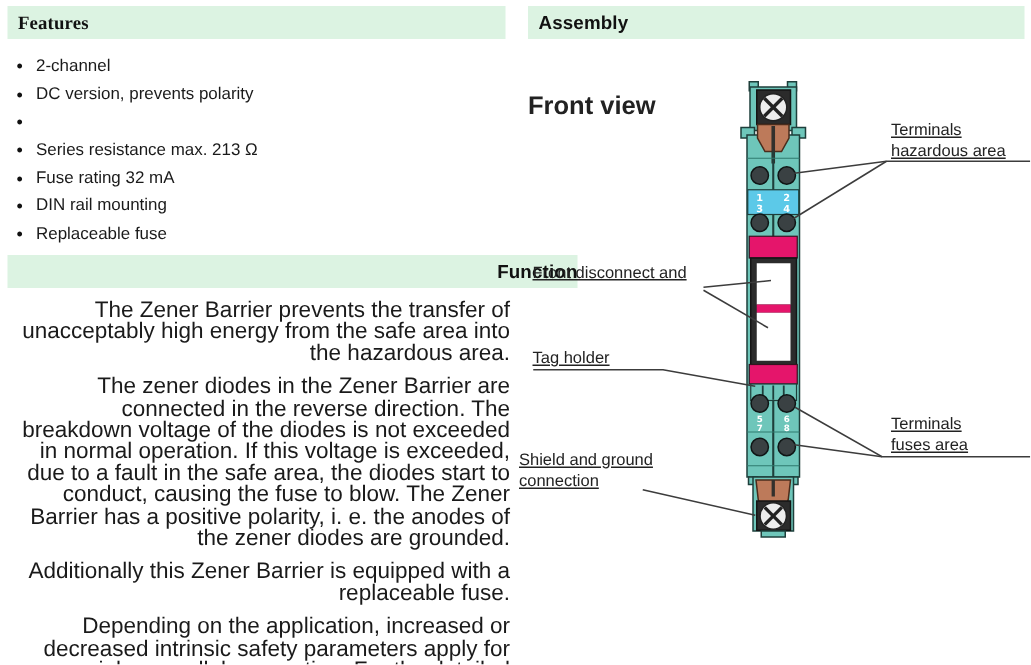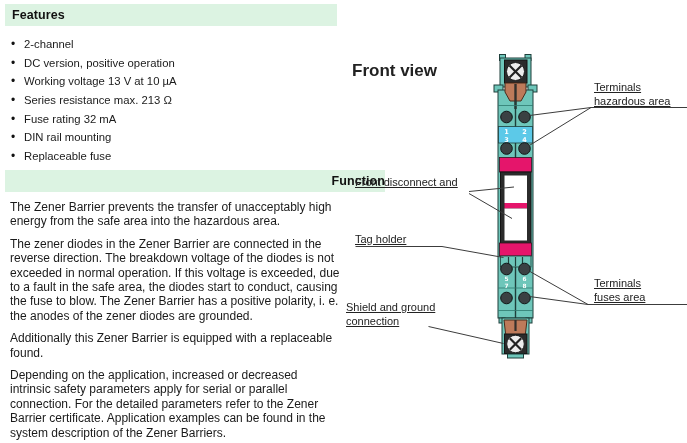--- a/index.html
+++ b/index.html
@@ -5,30 +5,30 @@
   html,body { margin:0; padding:0; background:#fff; }
   .page {
     position:relative; width:687px; height:443px; background:#ffffff;
     font-family:"Liberation Sans", sans-serif; color:#1a1a1a; overflow:hidden;
   }
   .section-bar {
     position:absolute; height:22px; background:#dcf3e2;
     display:flex; align-items:center; padding-left:7px; box-sizing:border-box;
   }
   .section-bar .bar-title { font-size:12.5px; font-weight:bold; color:#111; letter-spacing:0.1px; }
-  .bar-features { left:5px; top:4px; width:332px; }
+  .bar-features { left:5px; top:4px; width:332px;font-family:Liberation Serif, serif; }
   .bar-function { left:5px; top:170px; width:380px;justify-content:flex-end; }
   .bar-assembly { left:352px; top:4px; width:331px; }
 
   ul.bullets { position:absolute; left:11px; top:35px; width:324px; margin:0; padding:0; list-style:none; }
   ul.bullets li { font-size:11.3px; height:18.6px; display:flex; align-items:center; }
   ul.bullets li .dot { width:13px; font-size:12px; color:#111; }
 
   .paras { position:absolute; left:10px; top:200px; width:330px; }
-  .paras p { margin:0 0 8px 0; font-size:12px; line-height:14.4px; color:#1a1a1a; }
+  .paras p { margin:0 0 8px 0; font-size:15px; line-height:14.4px; color:#1a1a1a;text-align:right; }
 
   .lbl { position:absolute; font-size:11px; line-height:13.5px; color:#222;text-decoration:underline; }
   .lbl .l { display:block; white-space:nowrap; }
   .front-view { position:absolute; left:352px; top:61px; font-size:17px; font-weight:bold; color:#222; }
 
   .lbl-hazardous { left:594px; top:81px; }
   .lbl-loop      { left:355px; top:176px; }
   .lbl-tag       { left:355px; top:233px; }
   .lbl-safe      { left:594px; top:277px; }
   .lbl-shield    { left:346px; top:301px; }
@@ -44,25 +44,24 @@
     <span class="bar-title">Features</span>
   </div>
 
   <ul class="bullets">
     <li>
         <span class="dot">•</span>
         <span>2-channel</span>
       </li>
     <li>
         <span class="dot">•</span>
-        <span>DC version, positive operation</span>
-      </li>
-    <li>
-        <span class="dot">•</span>
-        <span>Working voltage 13 V at 10 µA</span>
+        <span>DC version, prevents polarity</span>
+      </li>
+    <li>
+        <span class="dot">•</span>
       </li>
     <li>
         <span class="dot">•</span>
         <span>Series resistance max. 213 Ω</span>
       </li>
     <li>
         <span class="dot">•</span>
         <span>Fuse rating 32 mA</span>
       </li>
     <li>
@@ -75,24 +74,27 @@
       </li>
   </ul>
 
   <div class="section-bar bar-function">
     <span class="bar-title">Function</span>
   </div>
 
   <div class="paras">
     <p>The Zener Barrier prevents the transfer of unacceptably high energy from the safe area into the hazardous area.</p>
     <p>The zener diodes in the Zener Barrier are connected in the reverse direction. The breakdown voltage of the diodes is not exceeded in normal operation. If this voltage is exceeded, due to a fault in the safe area, the diodes start to conduct, causing the fuse to blow. The Zener Barrier has a positive polarity, i. e. the anodes of the zener diodes are grounded.</p>
-    <p>Additionally this Zener Barrier is equipped with a replaceable found.</p>
+    <p>Additionally this Zener Barrier is equipped with a replaceable fuse.</p>
     <p>Depending on the application, increased or decreased intrinsic safety parameters apply for serial or parallel connection. For the detailed parameters refer to the Zener Barrier certificate. Application examples can be found in the system description of the Zener Barriers.</p>
   </div>
 
+  <div class="section-bar bar-assembly">
+    <span class="bar-title">Assembly</span>
+  </div>
 
   <svg class="drawing" viewBox="0 0 687 443">
     <g stroke="#1e3f3b" stroke-width="1" fill="#6ec6ba">
 
       <rect x="499.5" y="54.5" width="6" height="6"></rect>
       <rect x="525" y="54.5" width="6" height="6"></rect>
 
       <rect x="500" y="58" width="31" height="29"></rect>
       <rect x="504.5" y="60" width="22.5" height="23" fill="#2b2b2b" stroke="#141414"></rect>
       <circle cx="515.5" cy="71.5" r="9" fill="#ededed" stroke="#222222"></circle>

